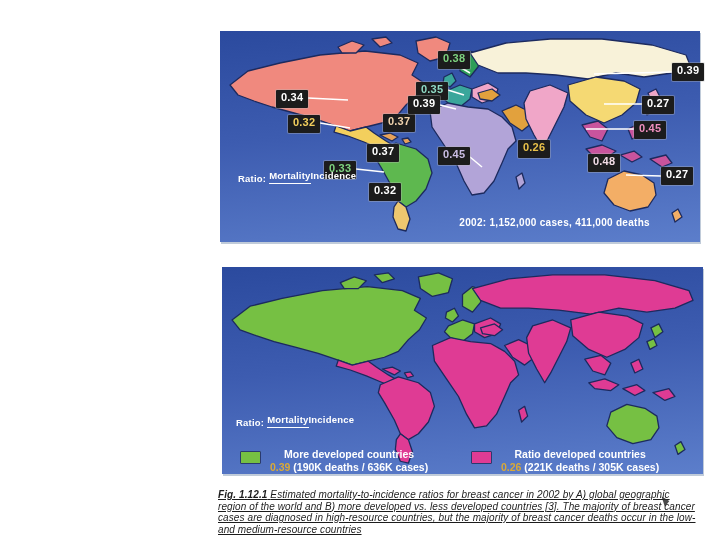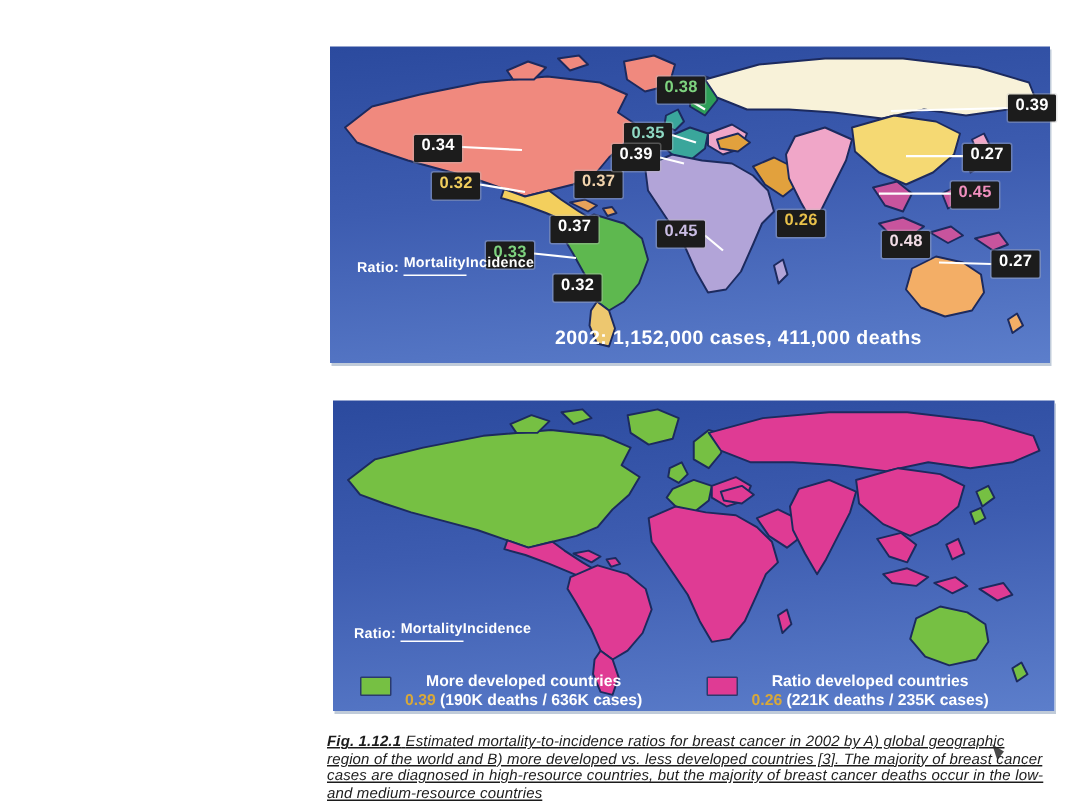--- a/index.html
+++ b/index.html
@@ -22,22 +22,22 @@
     padding:1px 5px 4px 5px;border-radius:1px;letter-spacing:0.2px;
     line-height:13px;white-space:nowrap;
   }
   .ratio{
     position:absolute;color:#fff;font-size:9.5px;font-weight:bold;
     display:flex;align-items:flex-end;gap:3px;letter-spacing:0.2px;
   }
   .ratio .frac{display:inline-flex;flex-direction:row;line-height:1.15;}
   .ratio .num{border-bottom:1.4px solid #fff;padding-bottom:1px;}
   .map-footer{
-    position:absolute;color:#fff;font-size:13px;font-weight:bold;
-    text-align:left;letter-spacing:0.3px;
+    position:absolute;color:#fff;font-size:10px;font-weight:bold;
+    text-align:right;letter-spacing:0.3px;
   }
   .legend-item{
     position:absolute;display:flex;align-items:flex-start;gap:9px;
   }
   .legend-swatch{
     width:19px;height:11px;margin-top:3px;
     border:1px solid #2a3a6e;border-radius:1px;
   }
   .legend-text{color:#fff;font-size:10.5px;font-weight:bold;line-height:13px;white-space:nowrap;text-align:center;}
   .legend-value{color:#d9a938;}
@@ -199,21 +199,21 @@
         <span class="legend-value">0.39</span>
         <span>(190K deaths / 636K cases)</span>
       </span>
     </div>
 
     <div class="legend-item" style="left:249px;top:181px">
       <span class="legend-swatch" style="background-color: rgb(223, 59, 148);"></span>
       <span class="legend-text">
         <span>Ratio developed countries</span><br>
         <span class="legend-value">0.26</span>
-        <span>(221K deaths / 235K cases)</span>
+        <span>(221K deaths / 305K cases)</span>
       </span>
     </div>
   </div>
 
   <div class="caption" style="left:218px;top:489px;width:480px">
     <span class="fig-label">Fig. 1.12.1</span>
     <span>Estimated mortality-to-incidence ratios for breast cancer in 2002 by A) global geographic region of the world and B) more developed vs. less developed countries [3]. The majority of breast cancer cases are diagnosed in high-resource countries, but the majority of breast cancer deaths occur in the low- and medium-resource countries</span>
   </div>
 
   <div class="cursor-artifact" style="left:663px;top:495px"></div>

